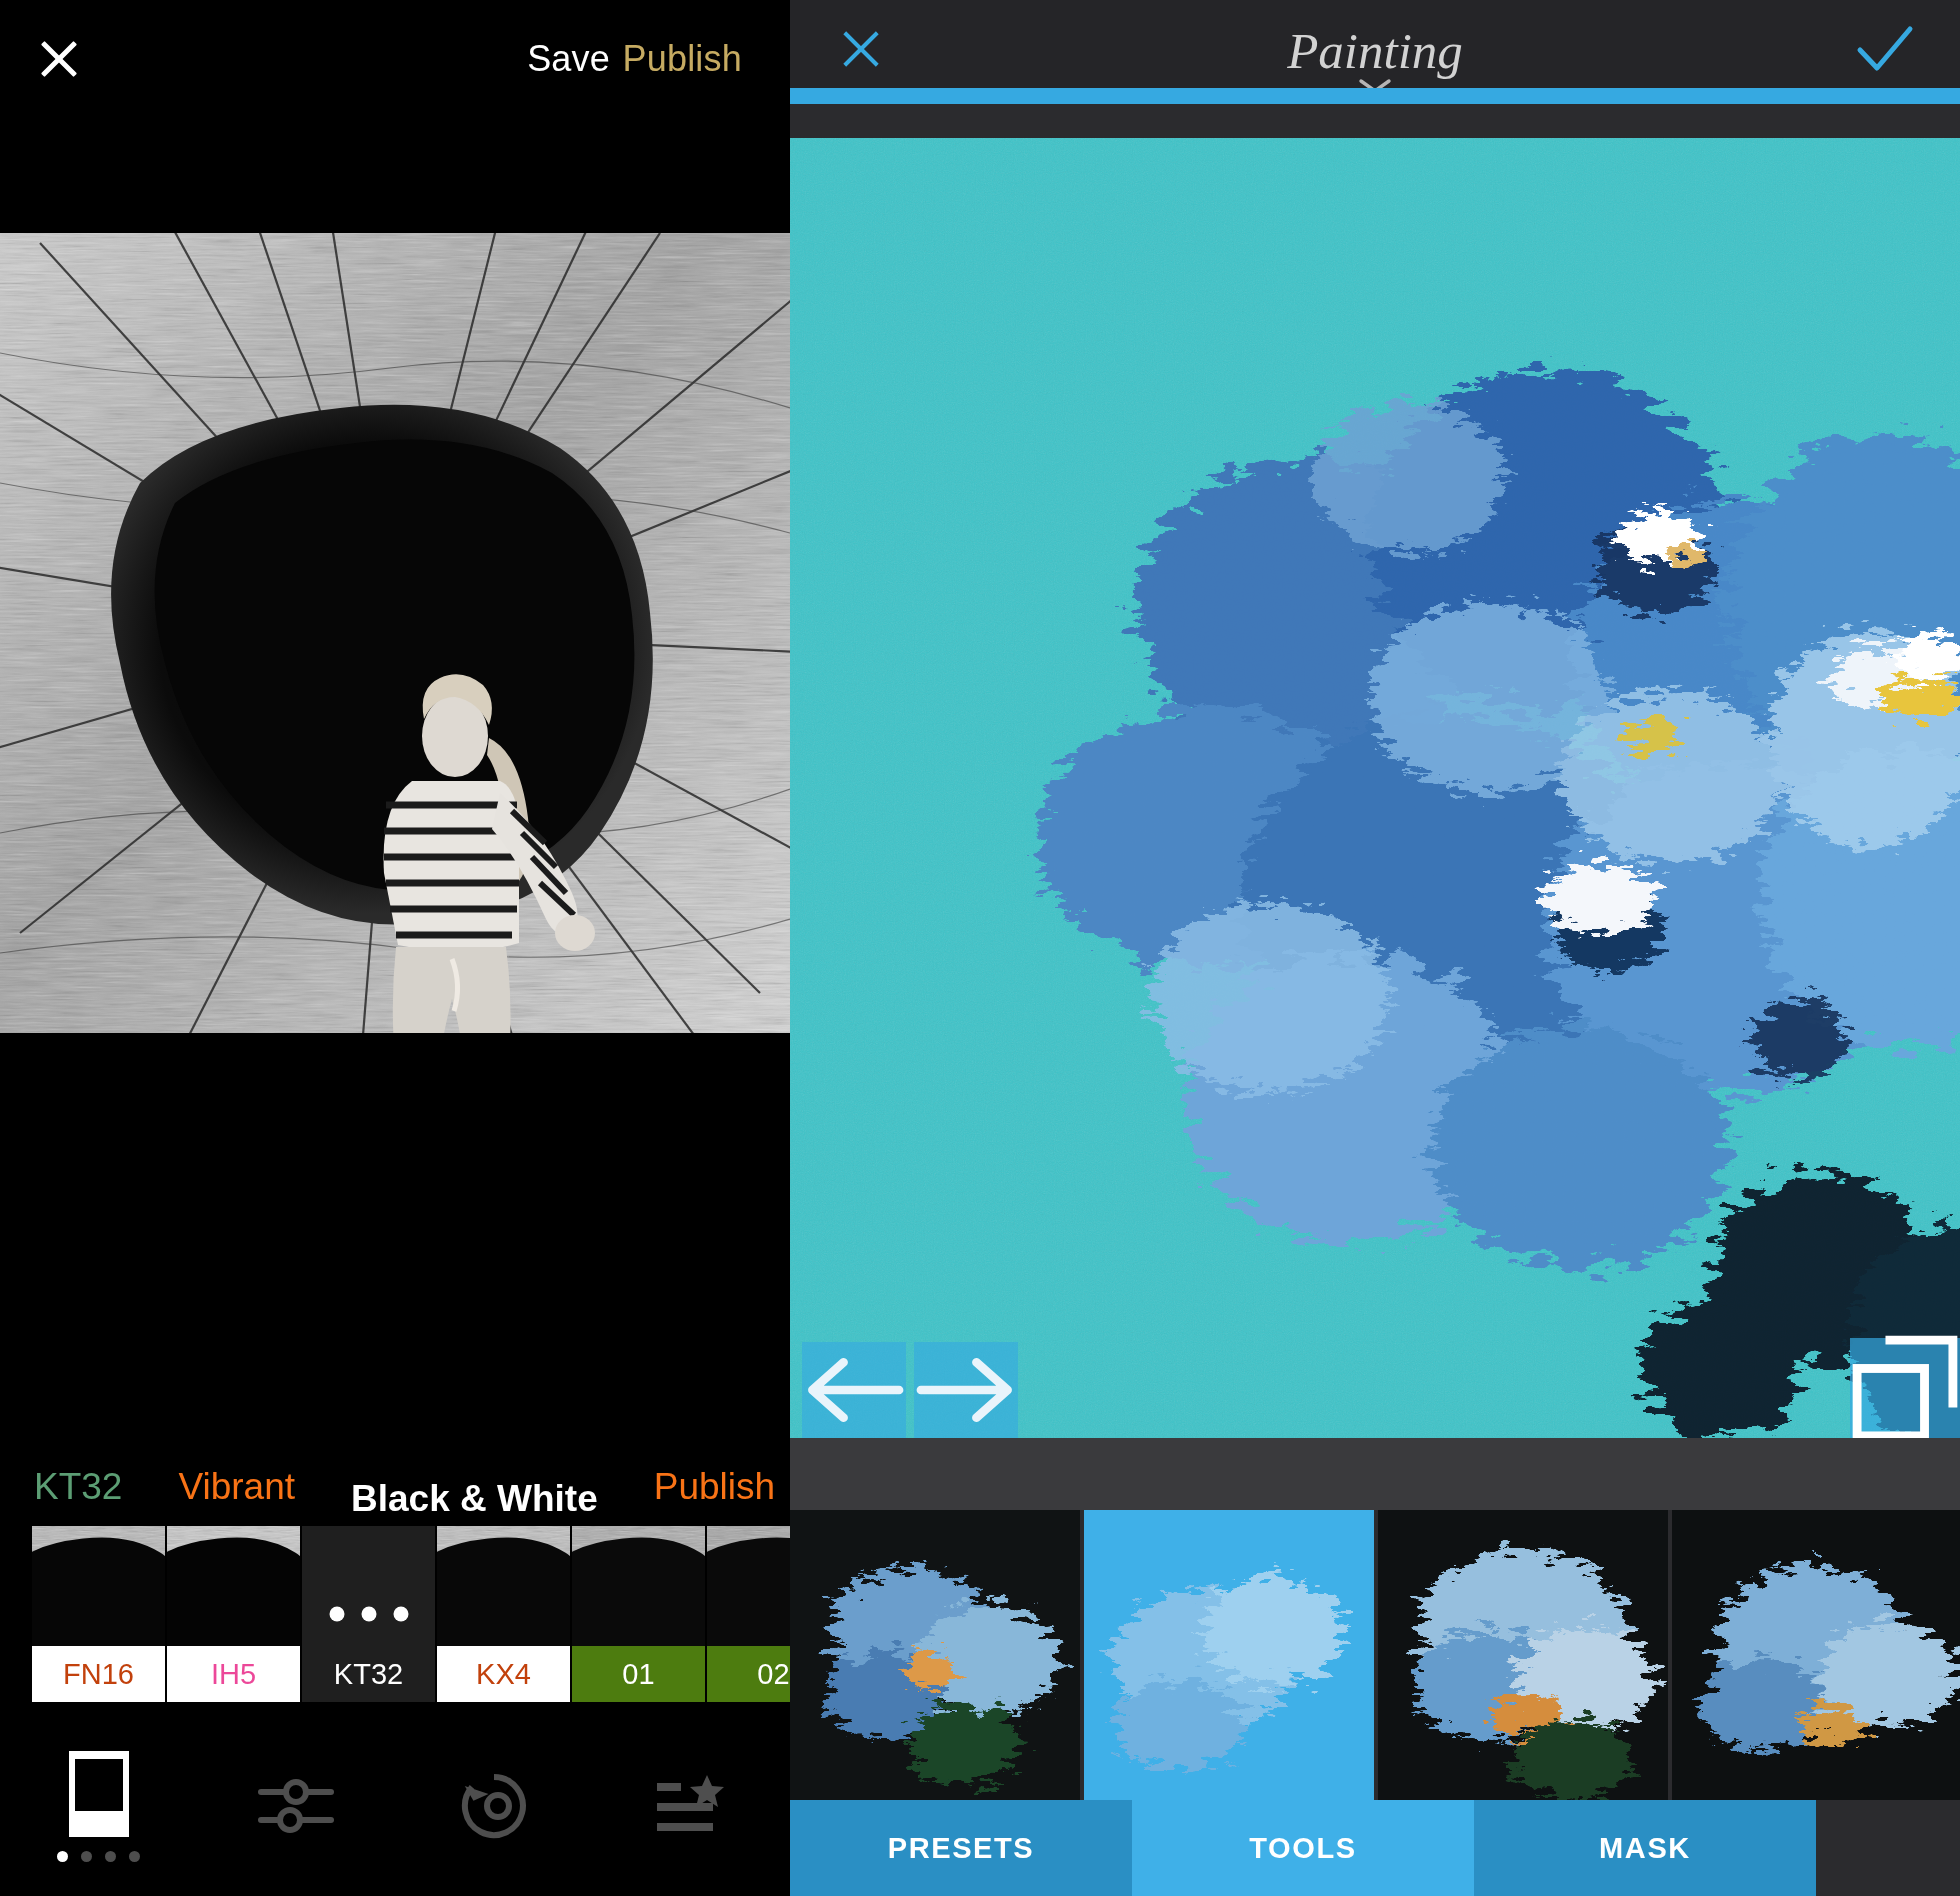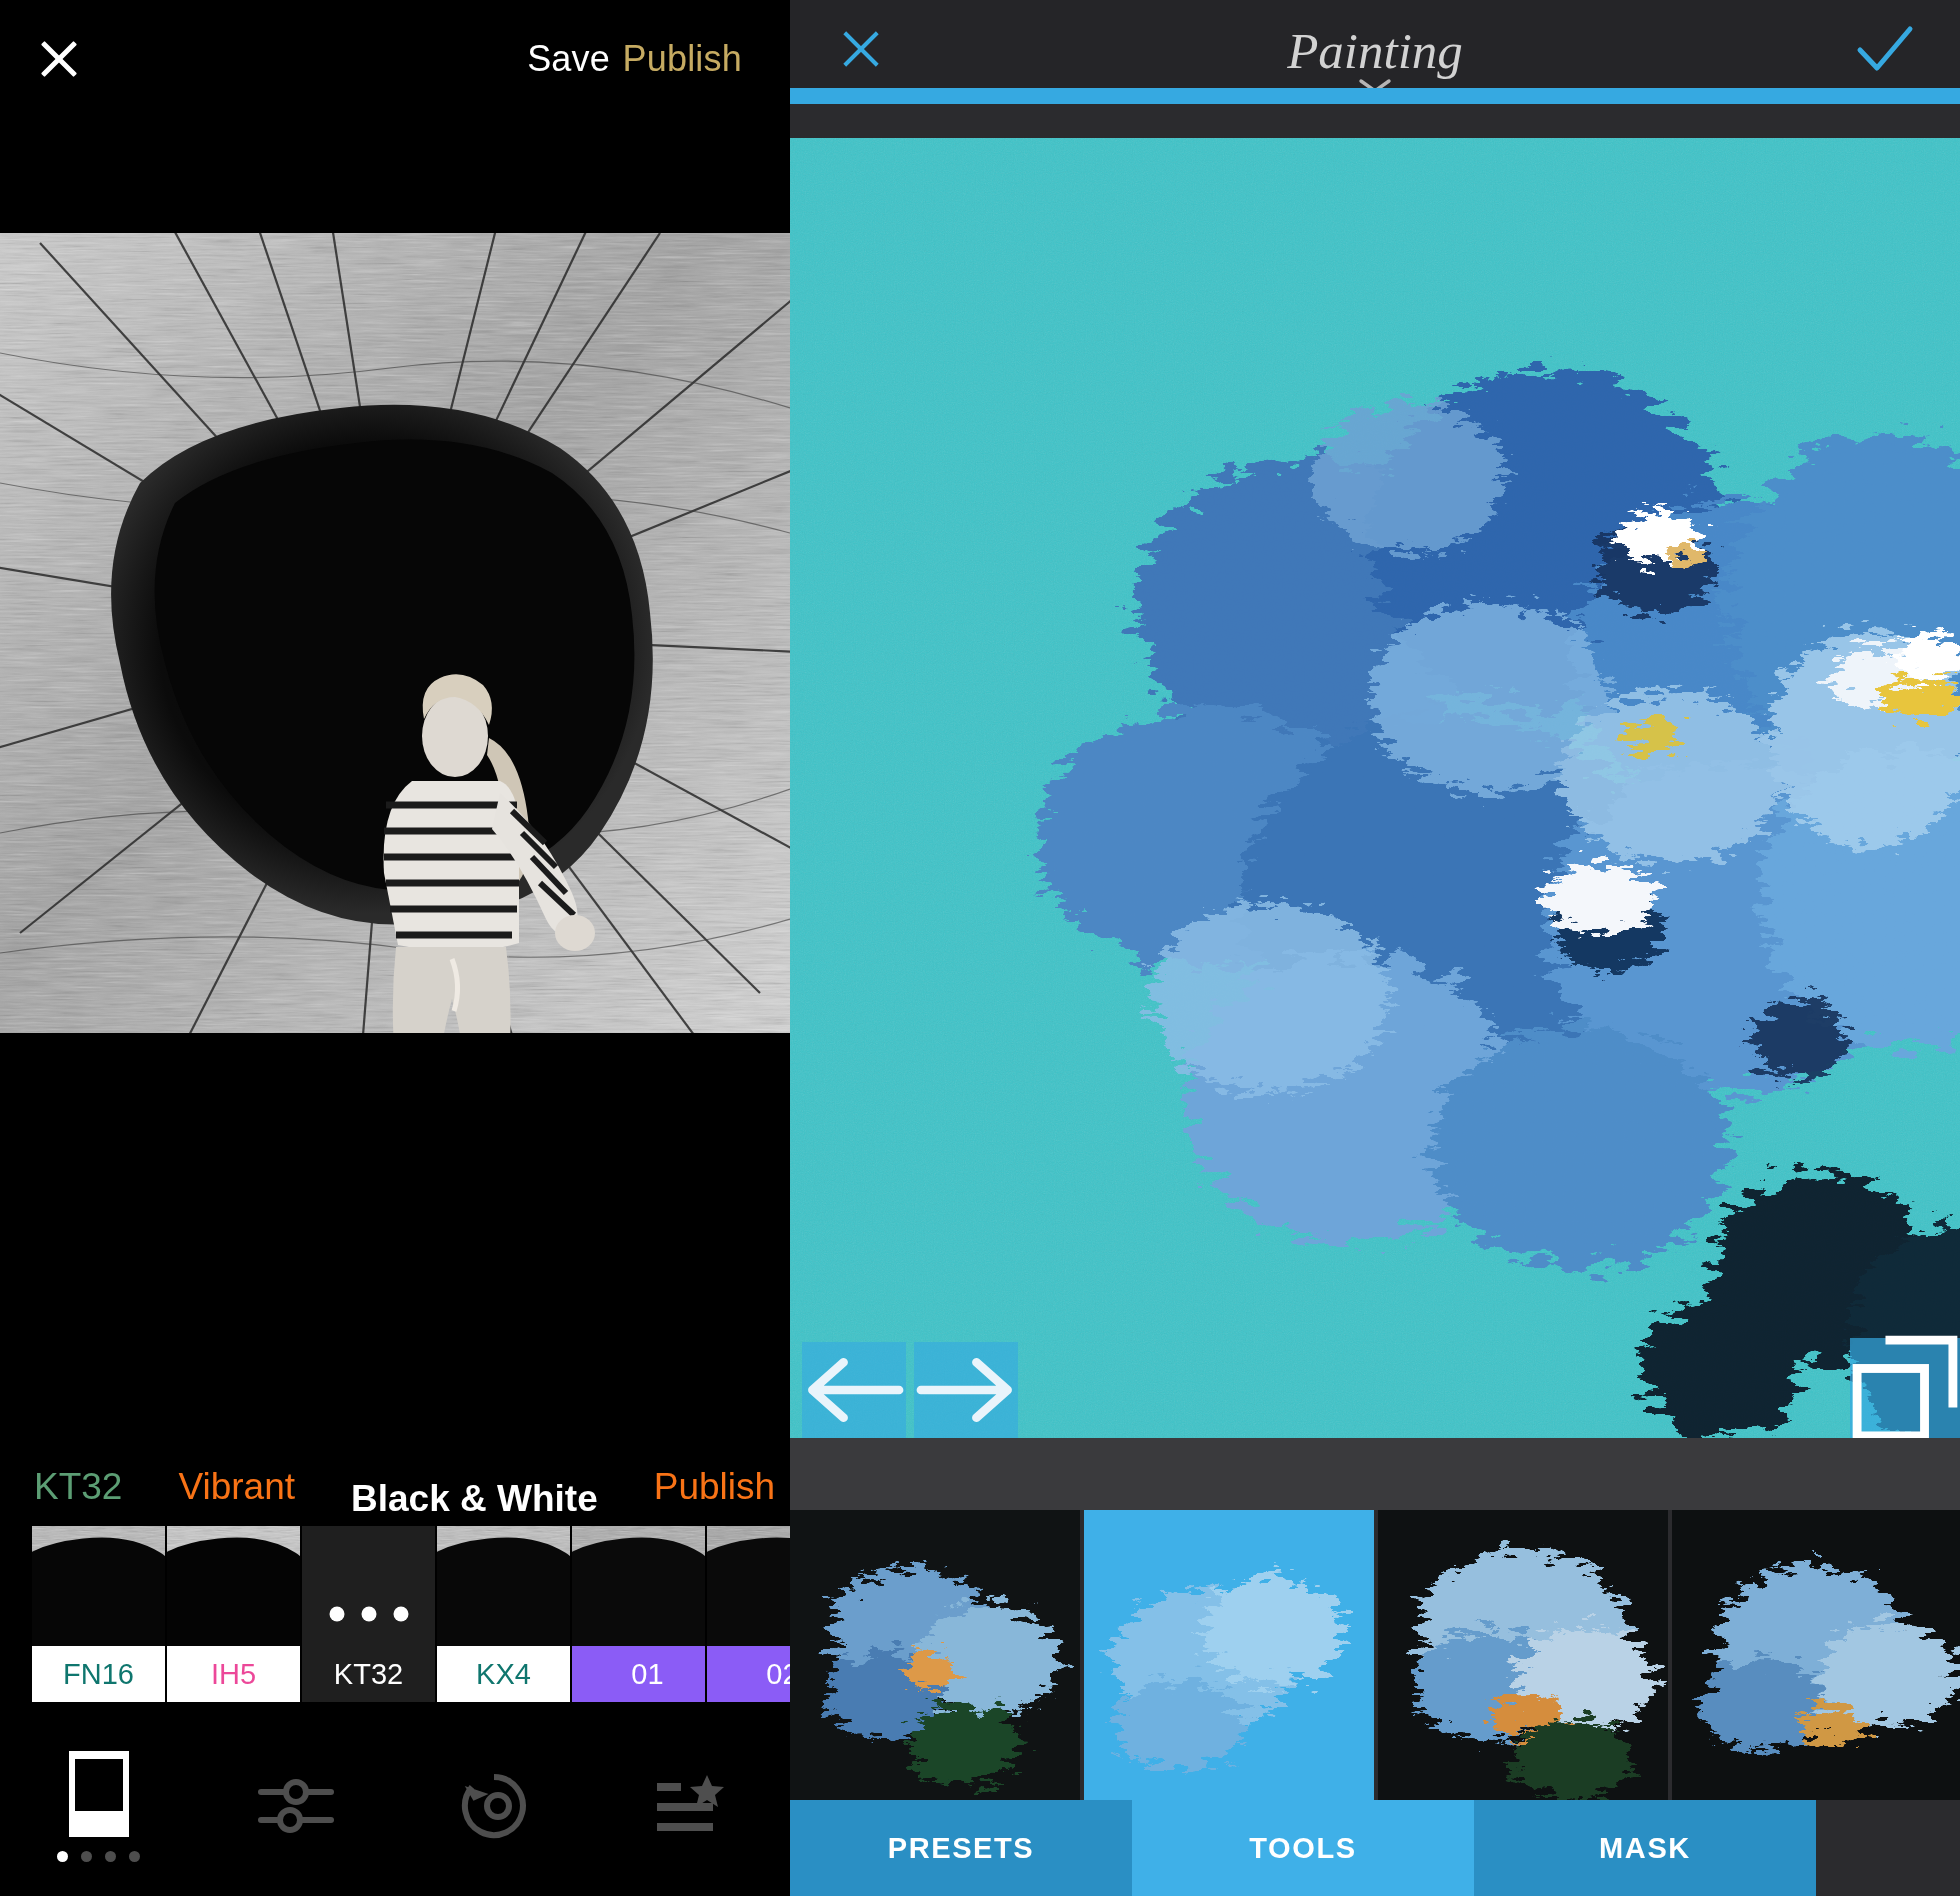--- a/index.html
+++ b/index.html
@@ -31,24 +31,24 @@
   .cat.dim{color:#f97316;}
   .cat.active{color:#ffffff;font-weight:600;margin-top:24px;}
 
   
   .presets{position:absolute;top:1526px;left:0;width:790px;height:176px;display:flex;overflow:hidden;}
   .preset{position:relative;width:133px;height:176px;flex:0 0 133px;margin-right:2px;overflow:hidden;background:#111;}
   .preset:first-child{margin-left:32px;}
   .preset .thumb{position:absolute;inset:0;overflow:hidden;}
   .preset .thumb svg{position:absolute;top:-28%;left:-6%;width:118%;height:160%;}
   .preset .plabel{position:absolute;left:0;bottom:0;width:100%;height:56px;line-height:56px;text-align:center;font-size:29px;background:#fff;color:#ec4899;}
-  .preset .plabel.green{color:#0f766e;}
+  .preset .plabel.green{color:#c2410c;}
   .preset.selected{background:#1f1f1f;}
   .preset.selected .plabel{background:#1f1f1f;color:#fff;}
-  .preset.dimlabel .plabel{background:#8b5cf6;color:#fff;padding-left:9px;}
+  .preset.dimlabel .plabel{background:#4d7c0f;color:#fff;}
   .dots3{position:absolute;top:50%;left:50%;transform:translate(-50%,-50%);display:flex;gap:17px;}
   .dots3 i{width:15px;height:15px;border-radius:50%;background:#fff;display:block;}
 
   
   .l-bottom{position:absolute;bottom:0;left:0;width:790px;height:180px;background:#000;display:flex;align-items:center;}
   .l-tool{flex:1;display:flex;flex-direction:column;align-items:center;justify-content:center;cursor:pointer;}
   .paged{display:flex;gap:13px;margin-top:14px;}
   .paged i{width:11px;height:11px;border-radius:50%;background:#4e4e4e;display:block;}
   .paged i.on{background:#ffffff;}
 

